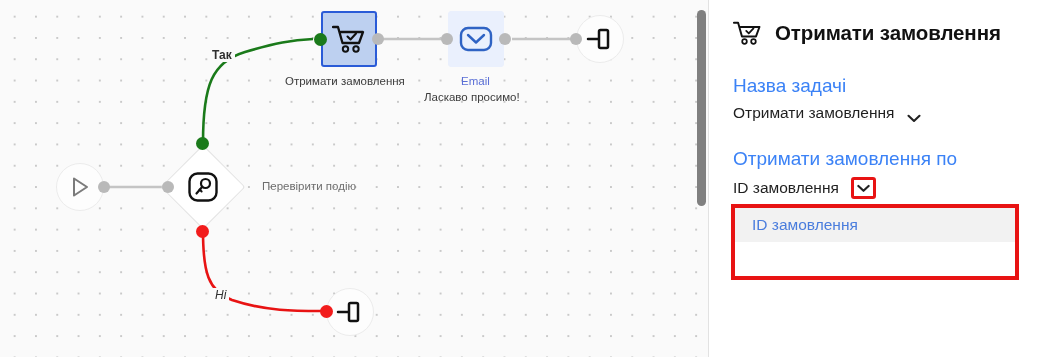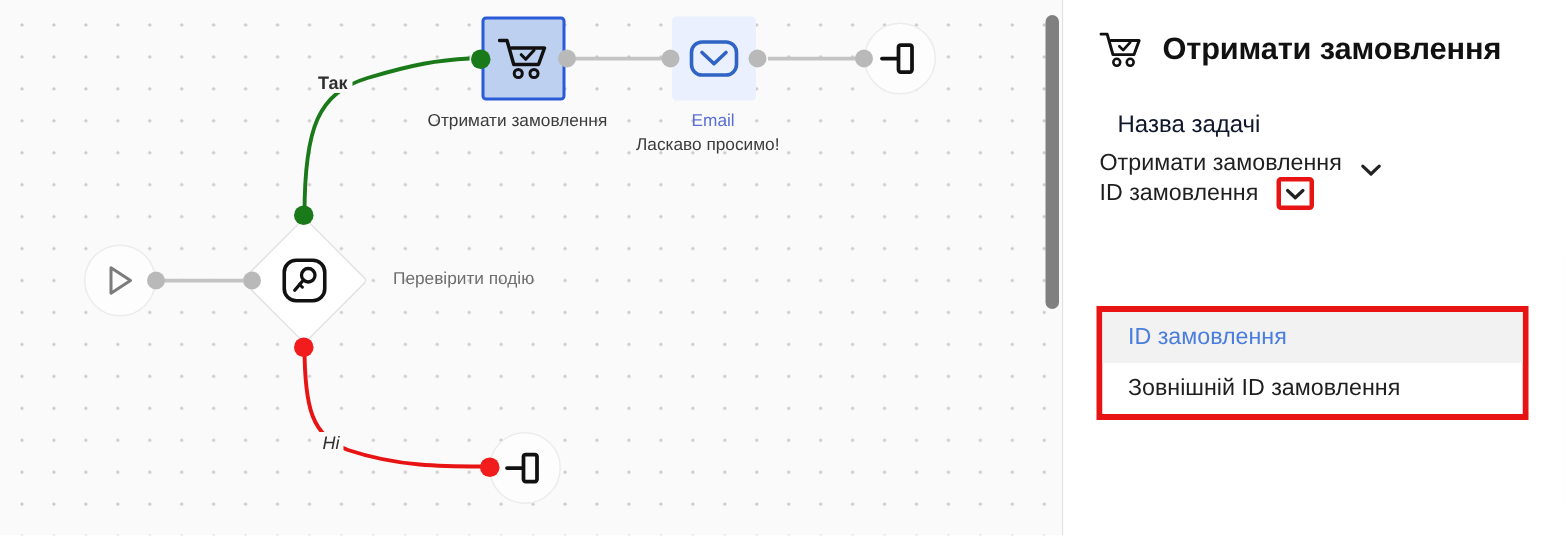--- a/index.html
+++ b/index.html
@@ -125,22 +125,22 @@
   }
   #panel-header {
     display: flex; align-items: center; gap: 13px;
     margin-top: 6px;
   }
   #panel-title {
     font-size: 20.5px; font-weight: bold; color: #111111;
     letter-spacing: -0.1px;
   }
   .field-label {
-    font-size: 16px; color: #0f172a;
-    margin-top: 29px; margin-bottom: 7px; margin-left: 12px;
+    font-size: 19px; color: #3b82f6;
+    margin-top: 29px; margin-bottom: 7px;
   }
   .field-value-row {
     display: flex; align-items: center; gap: 12px;
   }
   .field-value {
     font-size: 15.5px; color: #1f1f1f;
   }
   .chev {
     display:inline-block;
     width: 13px; height: 8px;
@@ -291,31 +291,31 @@
     <div class="field-label">Назва задачі</div>
     <div class="field-value-row">
       <div class="field-value">Отримати замовлення</div>
       <span class="chev">
         <svg width="14" height="9" viewBox="0 0 14 9">
           <path d="M1.5 1.8 L7 7 L12.5 1.8" stroke="#222" stroke-width="2.1" fill="none" stroke-linecap="round" stroke-linejoin="round"></path>
         </svg>
       </span>
     </div>
 
+    <div class="field-label" id="taskby-label">Отримати замовлення по</div>
     <div class="field-value-row">
       <div class="field-value">ID замовлення</div>
       <span id="chev-highlight">
         <svg width="14" height="9" viewBox="0 0 14 9">
           <path d="M1.5 1.8 L7 7 L12.5 1.8" stroke="#222" stroke-width="2.3" fill="none" stroke-linecap="round" stroke-linejoin="round"></path>
         </svg>
       </span>
     </div>
 
   </div>
 
   <div id="dropdown-wrap">
     <div id="dropdown-list">
       <div class="dd-option selected">ID замовлення</div>
-      <div class="dd-option">Зовнішній ID замовлення</div>
     </div>
   </div>
 
 </div>
 
 </body></html>

